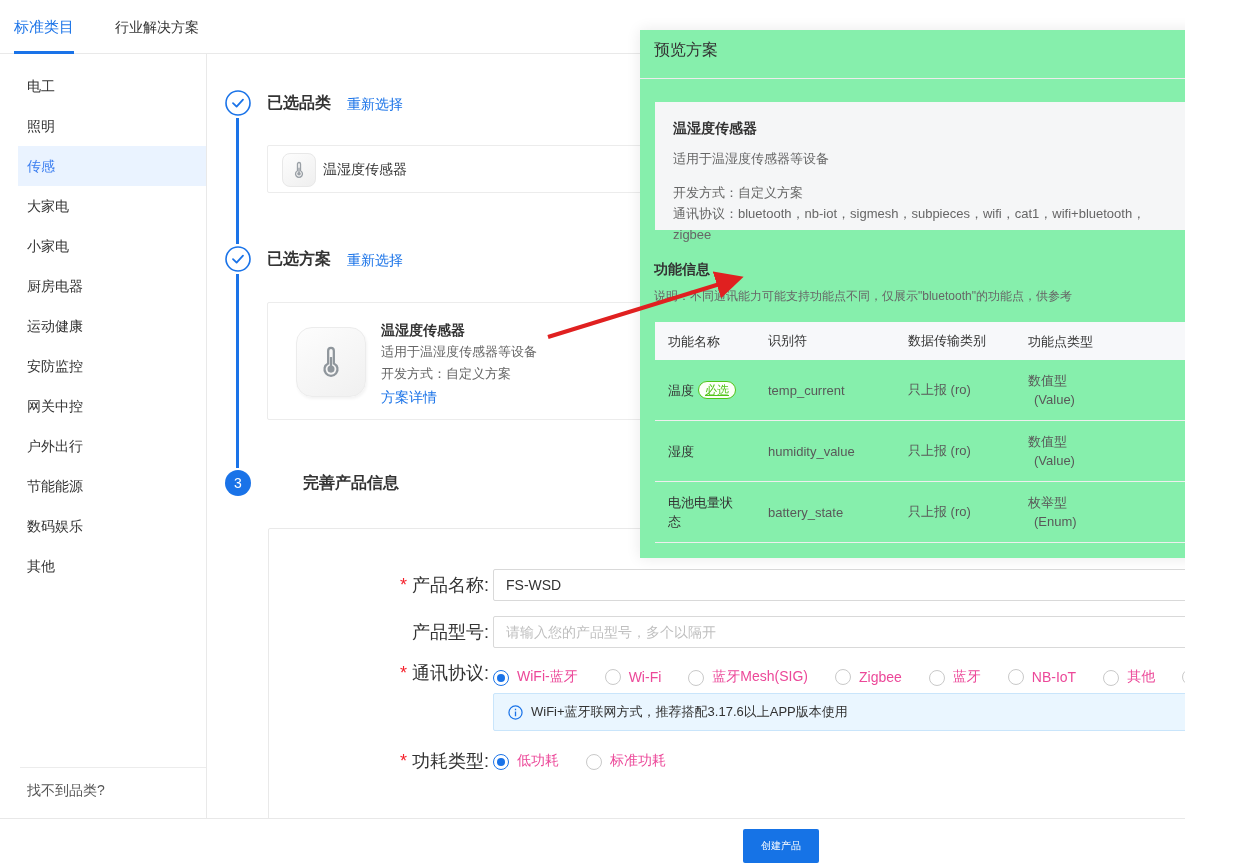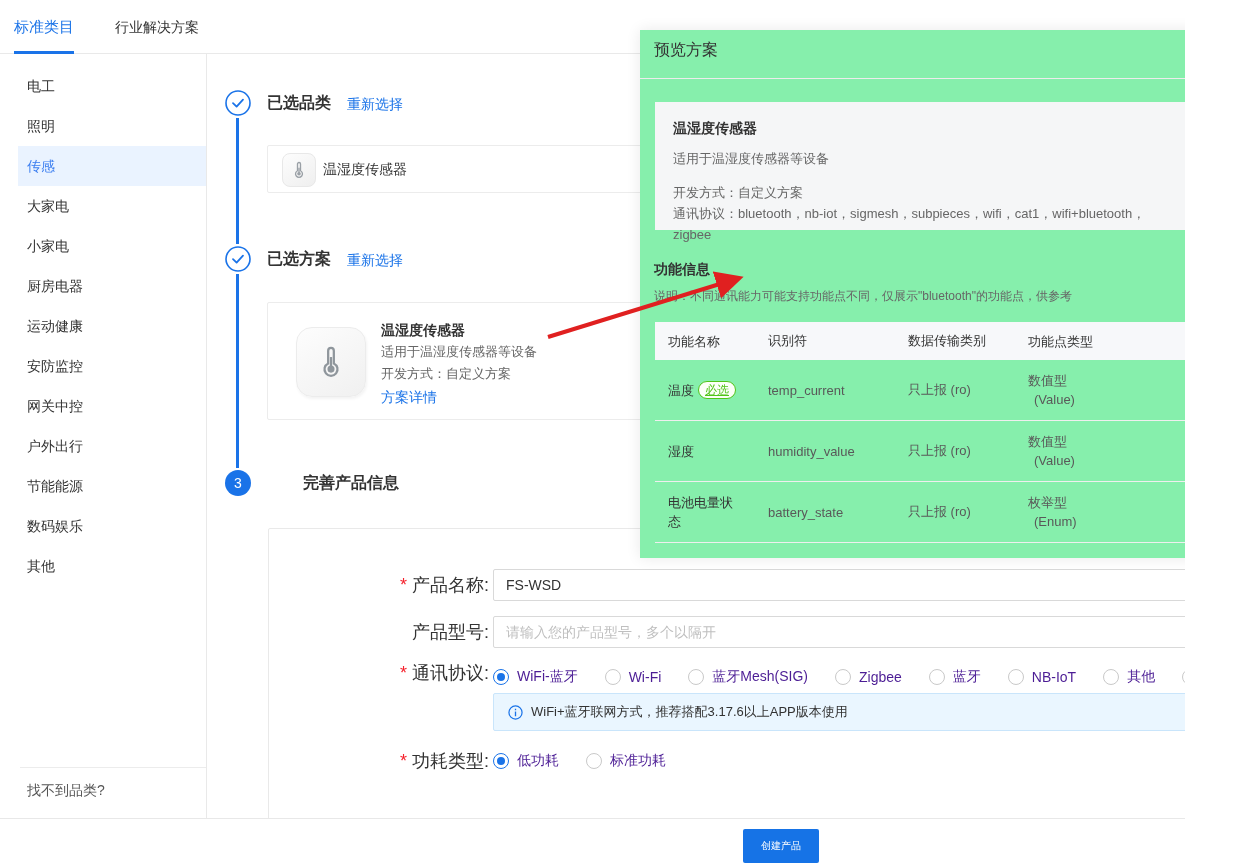--- a/index.html
+++ b/index.html
@@ -47,21 +47,21 @@
   .card2 .info .link { font-size:14px; color:#1a73e8; line-height:24px; cursor:pointer; }
 
   
   .form-panel { position:absolute; left:61px; top:474px; width:1300px; height:356px; border:1px solid #e9e9e9; border-radius:2px; background:#fff; }
   .f-label { position:absolute; left:0; width:220px; text-align:right; height:32px; line-height:32px; font-size:18px; color:#333; }
   .req::before { content:"* "; color:#f5222d; }
   .f-input { position:absolute; left:224px; width:1020px; height:32px; border:1px solid #d9d9d9; border-radius:2px;
       padding:0 12px; font-size:14px; color:#333; font-family:inherit; outline:none; background:#fff; }
   .f-input::placeholder { color:#bfbfbf; }
   .radio-row { position:absolute; left:224px; display:flex; align-items:center; gap:27px; height:32px; }
-  .radio-item { display:flex; align-items:center; gap:8px; cursor:pointer; font-size:14px; color:#4c1d95; white-space:nowrap; }
+  .radio-item { display:flex; align-items:flex-end; gap:8px; cursor:pointer; font-size:14px; color:#ec4899; white-space:nowrap; }
   .radio-dot { width:16px; height:16px; border:1px solid #c9c9c9; border-radius:50%; background:#fff; position:relative; flex:none; }
   .radio-item.checked .radio-dot { border-color:#1a73e8; }
   .radio-item.checked .radio-dot::after { content:""; position:absolute; left:3px; top:3px; width:8px; height:8px; border-radius:50%; background:#1a73e8; }
   .hint-box { position:absolute; left:224px; top:164px; width:1020px; height:38px; background:#eaf6ff; border:1px solid #c9e5fb; border-radius:2px;
       display:flex; align-items:center; gap:8px; padding:0 14px; font-size:13px; color:#333; }
 
   
   .preview { position:absolute; left:640px; top:30px; width:570px; height:528px; background:#86efac; z-index:20; box-shadow:0 0 14px rgba(0,0,0,0.09); }
   .pv-title { position:absolute; left:14px; top:6px; font-size:16px; color:#333; font-weight:500; height:28px; line-height:28px; }
   .pv-divider { position:absolute; left:0; right:0; top:48px; border-top:1px solid #ececec; }

